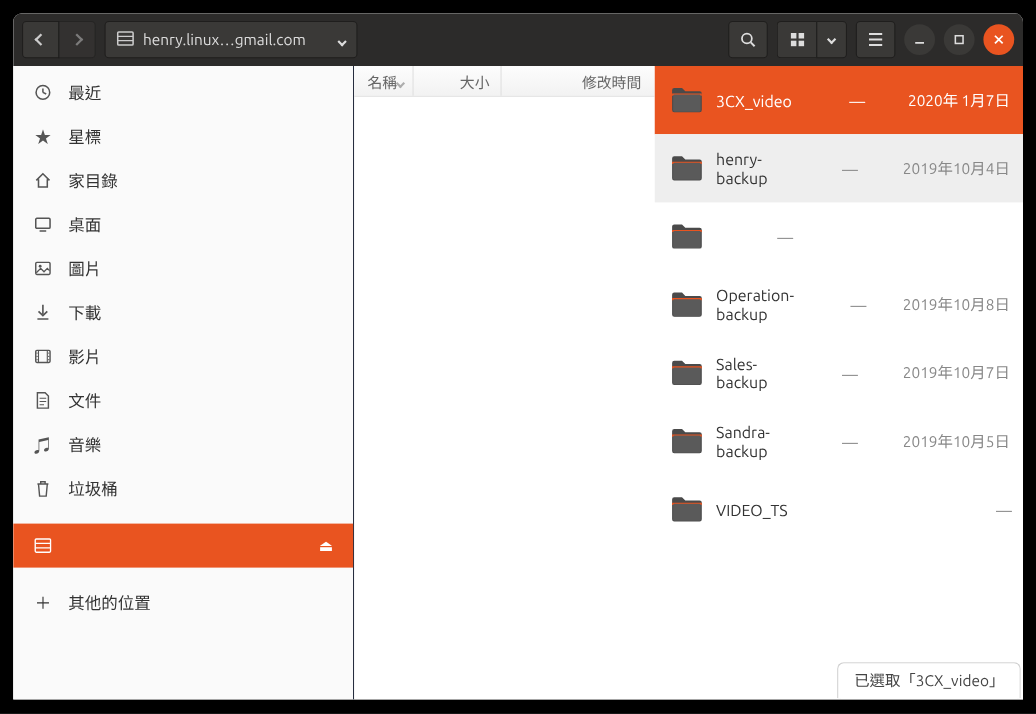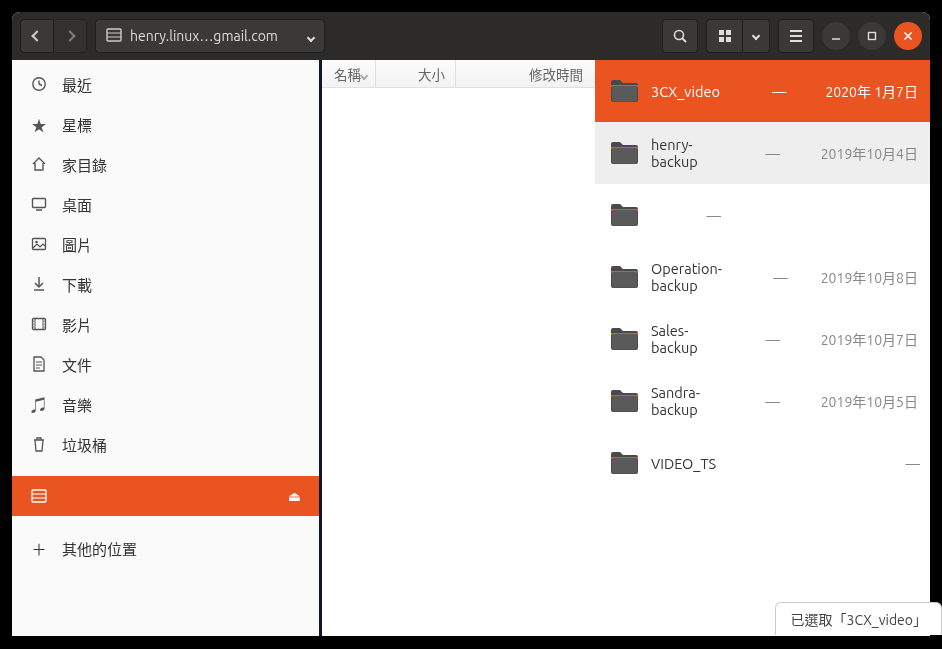--- a/index.html
+++ b/index.html
@@ -17,21 +17,21 @@
 .hdr-btn { width: 36px; height: 34px; background: #3a3937; border: 1px solid #1f1e1d; border-radius: 4px; display: flex; align-items: center; justify-content: center; cursor: pointer; color: #ddd; }
 .hdr-seg-l { border-radius: 4px 0 0 4px; border-right: none; }
 .hdr-seg-r { border-radius: 0 4px 4px 0; width: 28px; }
 .win-ctrl { width: 28px; height: 28px; border-radius: 50%; background: #3a3937; display: flex; align-items: center; justify-content: center; cursor: pointer; color: #ddd; font-size: 12px; margin-left: 4px; }
 .win-close { background: #e95420; color: #fff; }
 
 
 .body { flex: 1; display: flex; min-height: 0; }
 
 
-.sidebar { width: 310px; background: #fafafa; border-right: 3px solid #0f172a; display: flex; flex-direction: column; padding-top: 4px; font-size: 15px; color: #333; }
+.sidebar { width: 310px; background: #fafafa; border-right: 1px solid #0f172a; display: flex; flex-direction: column; padding-top: 4px; font-size: 15px; color: #333; }
 .side-item { height: 40px; display: flex; align-items: center; gap: 14px; padding: 0 18px; cursor: pointer; }
 .side-item.selected { background: #e95420; color: #fff; }
 .side-icon { width: 18px; display: flex; align-items: center; justify-content: center; font-size: 15px; flex-shrink: 0; }
 .eject { margin-left: auto; font-size: 14px; }
 
 
 .main { flex: 1; display: flex; background: #fff; min-height: 0; }
 .cols { height: 28px; border-bottom: 1px solid #e0e0e0; display: flex; align-items: center; font-size: 13.5px; color: #666; background: linear-gradient(#fdfdfd,#f2f2f2); }
 .col-name { flex: 1; padding-left: 12px; display: flex; align-items: center; }
 .col-name .sort { margin-left: auto; margin-right: 8px; opacity: .5; }
@@ -42,21 +42,21 @@
 .row { height: 62px; display: flex; align-items: center; font-size: 14.5px; color: #333; }
 .row .folder-ico { width: 30px; height: 26px; margin: 0 12px 0 14px; flex-shrink: 0; }
 .row .name { flex: 1; }
 .row .size { width: 80px; text-align: right; padding-right: 10px; color: #888; }
 .row .date { width: 140px; text-align: right; padding-right: 12px; color: #888; font-size: 14px; }
 .row.selected { background: #e95420; color: #fff; }
 .row.selected .size, .row.selected .date { color: #fff; }
 .row.hover { background: #eeeeee; }
 
 
-.statusbar { position: absolute; right: 0; bottom: 14px;}
+.statusbar { position: absolute; right: 14px; bottom: 14px;}
 .status-pill { background: #fff; border: 1px solid #ccc; border-bottom:none; border-radius: 6px 6px 0 0; padding: 6px 14px; font-size: 14px; color: #444; }
 
 
 .folder-ico svg { width: 100%; height: 100%; display: block; }
 
 .chev { display:inline-block; width:8px; height:8px; border-style:solid; border-width:0 2px 2px 0; border-color: currentColor; transform: rotate(-45deg); }
 .chev.left { transform: rotate(135deg); }
 .chev.down { transform: rotate(45deg); width:6px; height:6px; }
 </style>
 </head>

